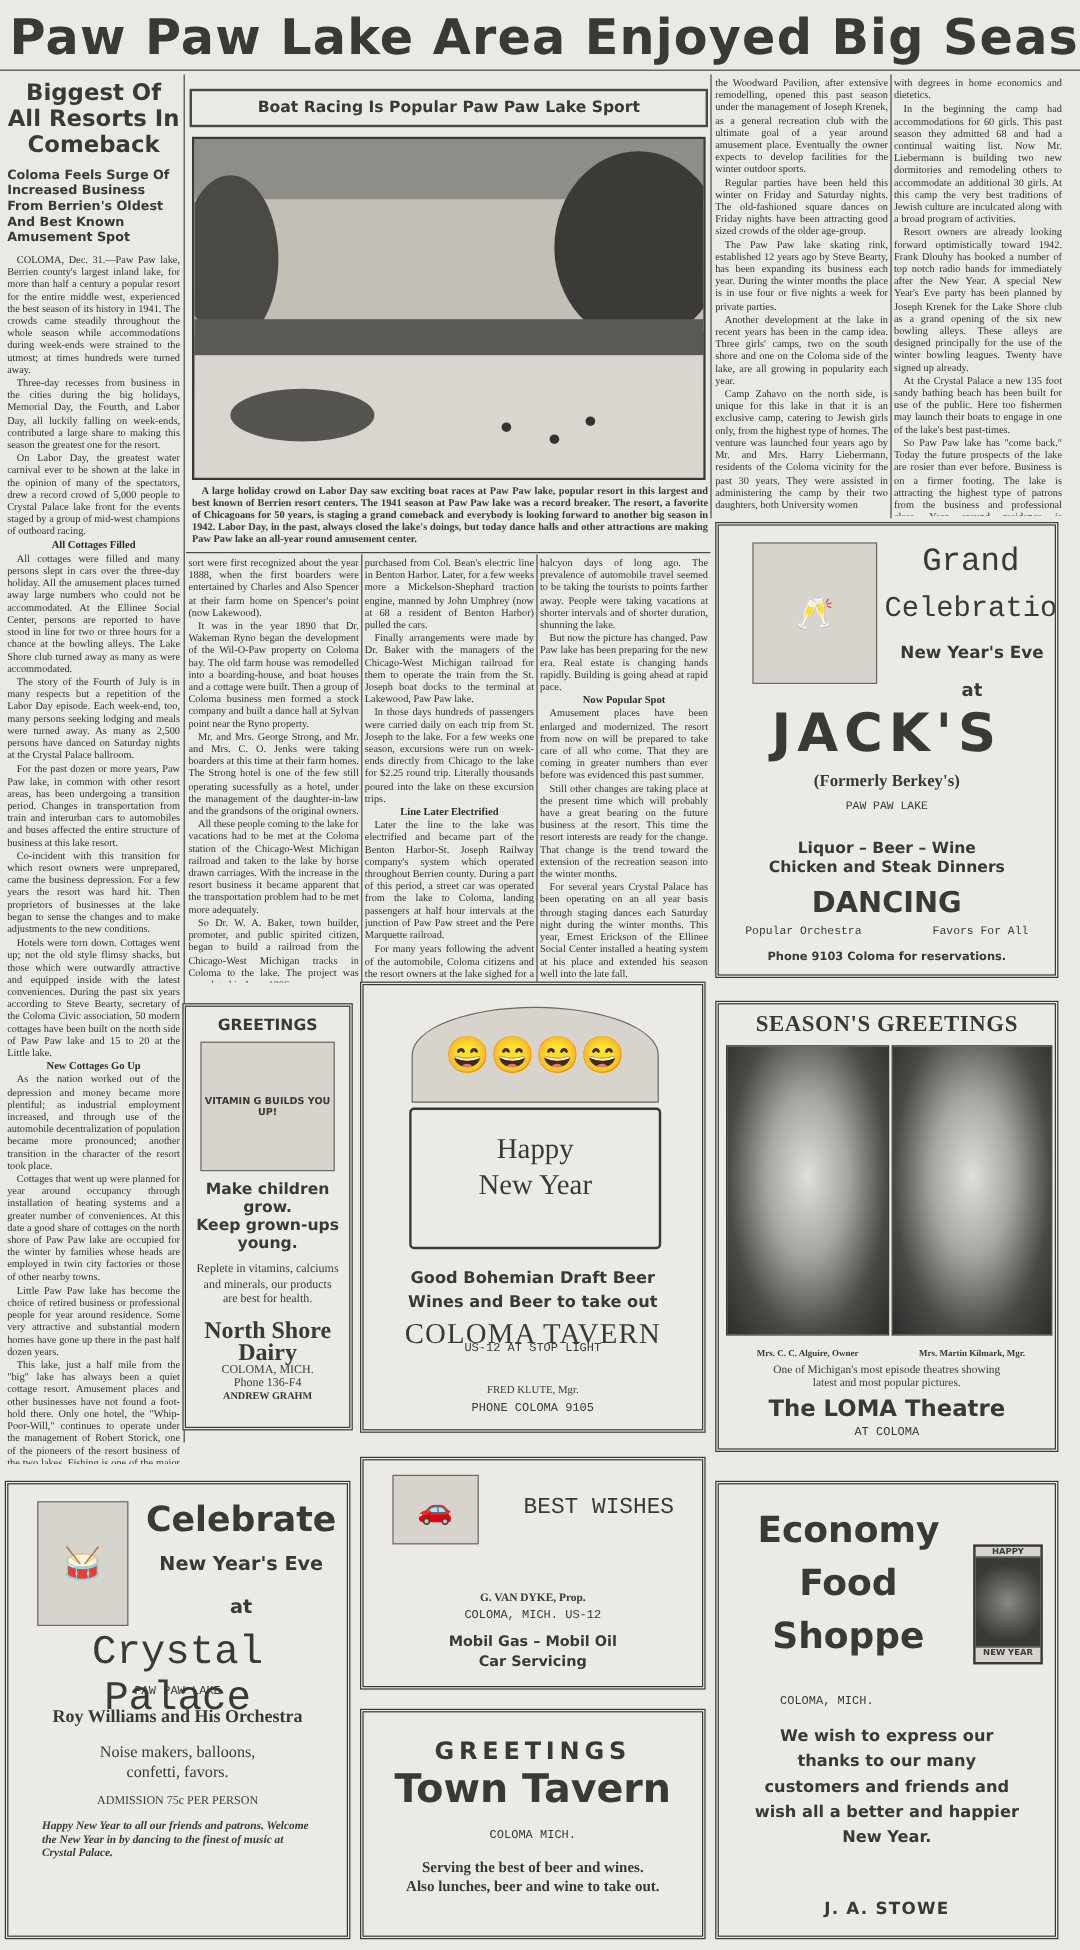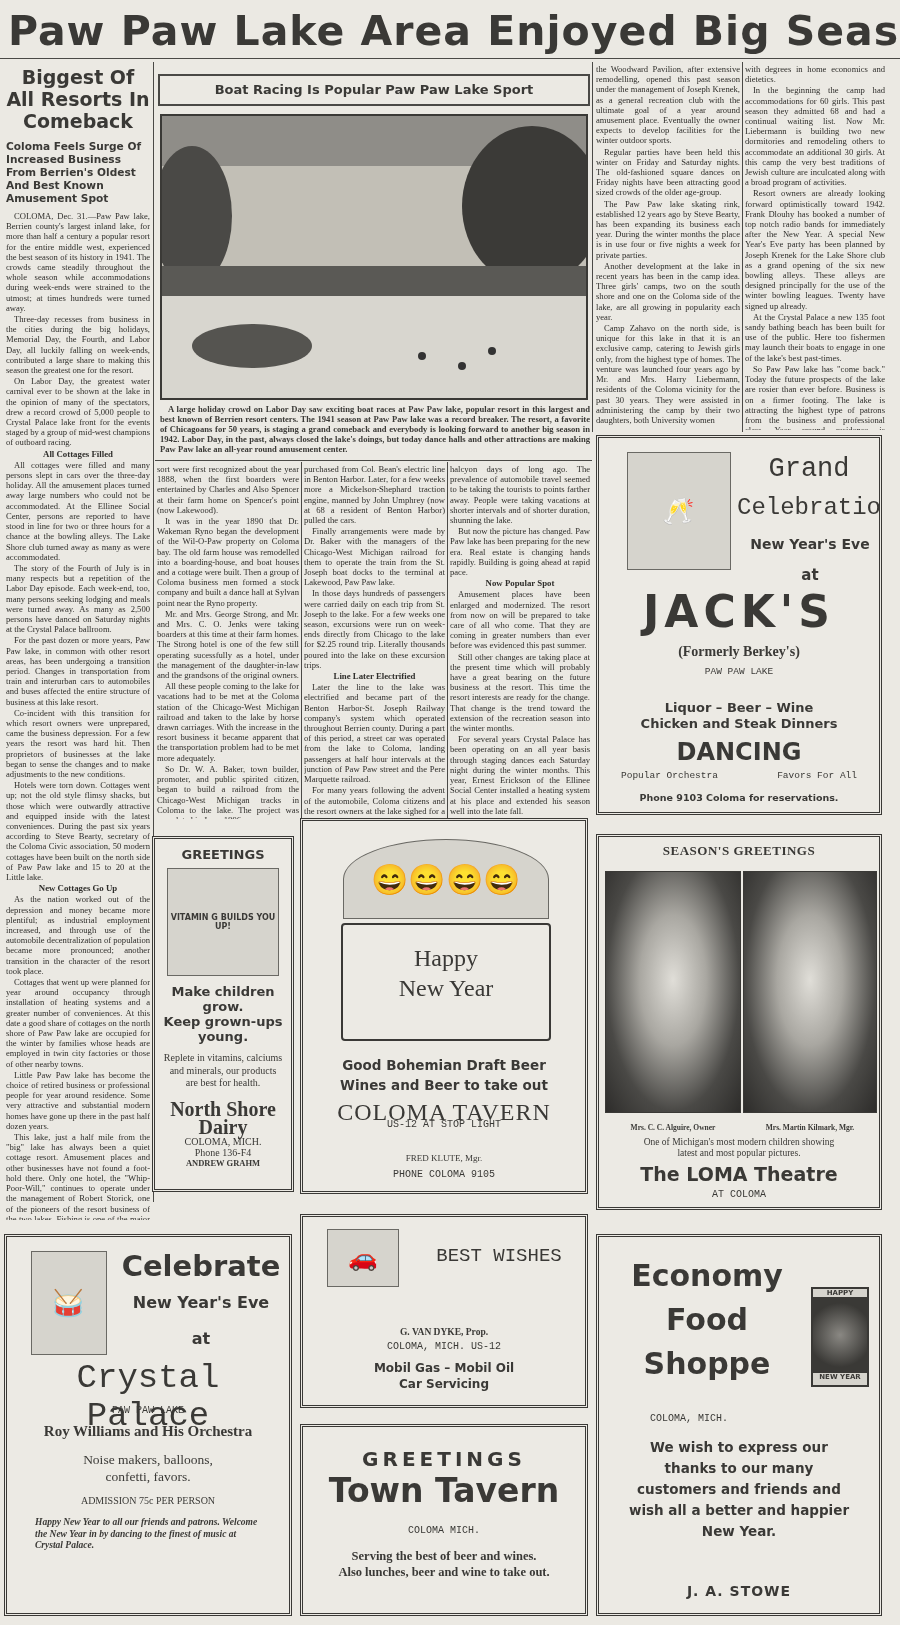--- a/index.html
+++ b/index.html
@@ -162,26 +162,26 @@
     </div>
     <div class="sansb" style="position:absolute;left:0;top:236px;width:282px;font-size:13.5px;">Good Bohemian Draft Beer</div>
     <div class="sansb" style="position:absolute;left:0;top:256px;width:282px;font-size:13.5px;">Wines and Beer to take out</div>
     <div class="ser" style="position:absolute;left:0;top:278px;width:282px;font-size:24px;letter-spacing:1px;">COLOMA TAVERN</div>
     <div class="sans" style="position:absolute;left:0;top:298px;width:282px;font-size:10px;text-align:center;">US-12 AT STOP LIGHT</div>
     <div class="ser" style="position:absolute;left:0;top:332px;width:282px;font-size:9px;">FRED KLUTE, Mgr.</div>
     <div class="sans" style="position:absolute;left:0;top:348px;width:282px;font-size:10px;">PHONE COLOMA 9105</div>
   </div>
 
   <div class="ad" style="left:596px;top:834px;width:286px;height:376px;">
-    <div class="serb" style="margin-top:6px;font-size:13px;letter-spacing:0.5px;">SEASON'S GREETINGS</div>
+    <div class="serb" style="margin-top:6px;font-size:19px;letter-spacing:0.5px;">SEASON'S GREETINGS</div>
     <div class="face" style="position:absolute;left:6px;top:34px;width:136px;height:242px;"></div>
     <div class="face" style="position:absolute;left:144px;top:34px;width:134px;height:242px;"></div>
     <div class="serb" style="position:absolute;left:6px;top:286px;width:136px;font-size:7.5px;">Mrs. C. C. Alguire, Owner</div>
     <div class="serb" style="position:absolute;left:144px;top:286px;width:134px;font-size:7.5px;">Mrs. Martin Kilmark, Mgr.</div>
-    <div class="ser" style="position:absolute;left:40px;top:300px;width:200px;font-size:9.5px;line-height:11px;">One of Michigan's most modern children showing latest and most popular pictures.</div>
+    <div class="ser" style="position:absolute;left:40px;top:300px;width:200px;font-size:9.5px;line-height:11px;">One of Michigan's most episode theatres showing latest and most popular pictures.</div>
     <div class="sansb" style="position:absolute;left:0;top:326px;width:280px;font-size:19px;">The LOMA Theatre</div>
     <div class="sans" style="position:absolute;left:0;top:352px;width:280px;font-size:10px;">AT COLOMA</div>
   </div>
 
   <div class="ad" style="left:4px;top:1234px;width:288px;height:382px;">
     <div class="art" style="position:absolute;left:24px;top:14px;width:76px;height:104px;font-size:26px;">🥁</div>
     <div class="sansb" style="position:absolute;left:106px;top:12px;width:176px;font-size:29px;">Celebrate</div>
     <div class="sansb" style="position:absolute;left:106px;top:56px;width:176px;font-size:16px;">New Year's Eve</div>
     <div class="sansb" style="position:absolute;left:106px;top:92px;width:176px;font-size:16px;">at</div>
     <div class="sans" style="position:absolute;left:0;top:122px;width:282px;font-size:34px;">Crystal Palace</div>

